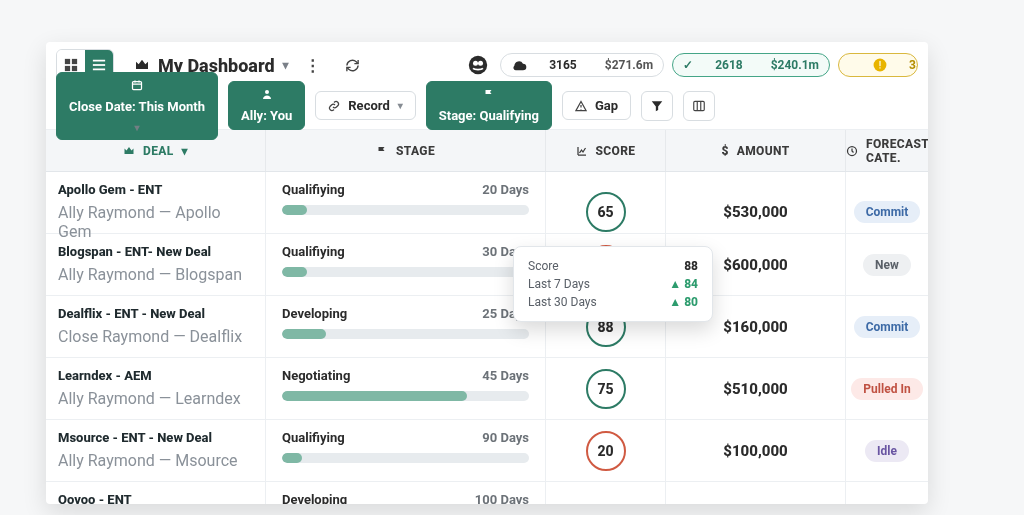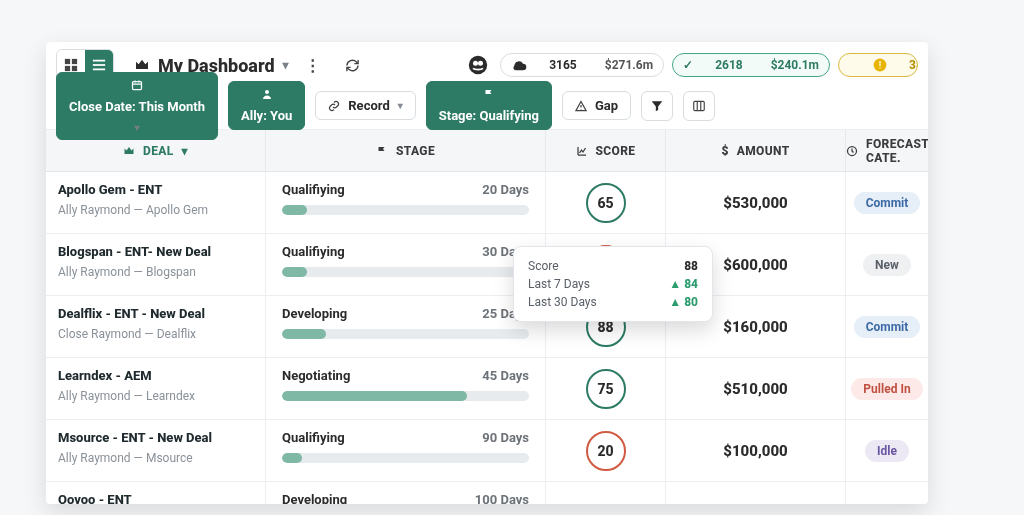--- a/index.html
+++ b/index.html
@@ -83,21 +83,21 @@
   .rows { height: calc(100% - 46px - 42px - 42px); overflow: hidden; }
   .row {
     display: grid;
     grid-template-columns: 220px 280px 120px 180px 1fr;
     height: 62px; border-bottom: 1px solid #eceff2;
   }
   .cell { display: flex; align-items: center; justify-content: center; border-right: 1px solid #eceff2; position: relative; }
   .cell:last-child { border-right: none; }
   .cell.deal { display: block; padding: 10px 12px; }
   .deal-title { font-weight: 800; color: #1f2a2e; }
-  .deal-sub { color: #8a9199; font-size: 12px; margin-top: 6px; }
+  .deal-sub { color: #8a9199; font-size: 16px; margin-top: 6px; }
   .cell.stage { display: block; padding: 10px 16px; }
   .stage-top { display: flex; justify-content: space-between; font-weight: 700; margin-bottom: 8px; }
   .days { color: #6c7278; font-weight: 700; }
   .bar { height: 10px; background: #e7ebee; border-radius: 999px; overflow: hidden; }
   .bar-fill { height: 100%; background: #7fb8a5; border-radius: 999px; }
   .score-ring {
     width: 40px; height: 40px; border-radius: 50%;
     border: 2px solid #2d7b65; display: flex; align-items: center; justify-content: center;
     font-weight: 800; font-size: 14px; color: #2b2b2b;
   }

